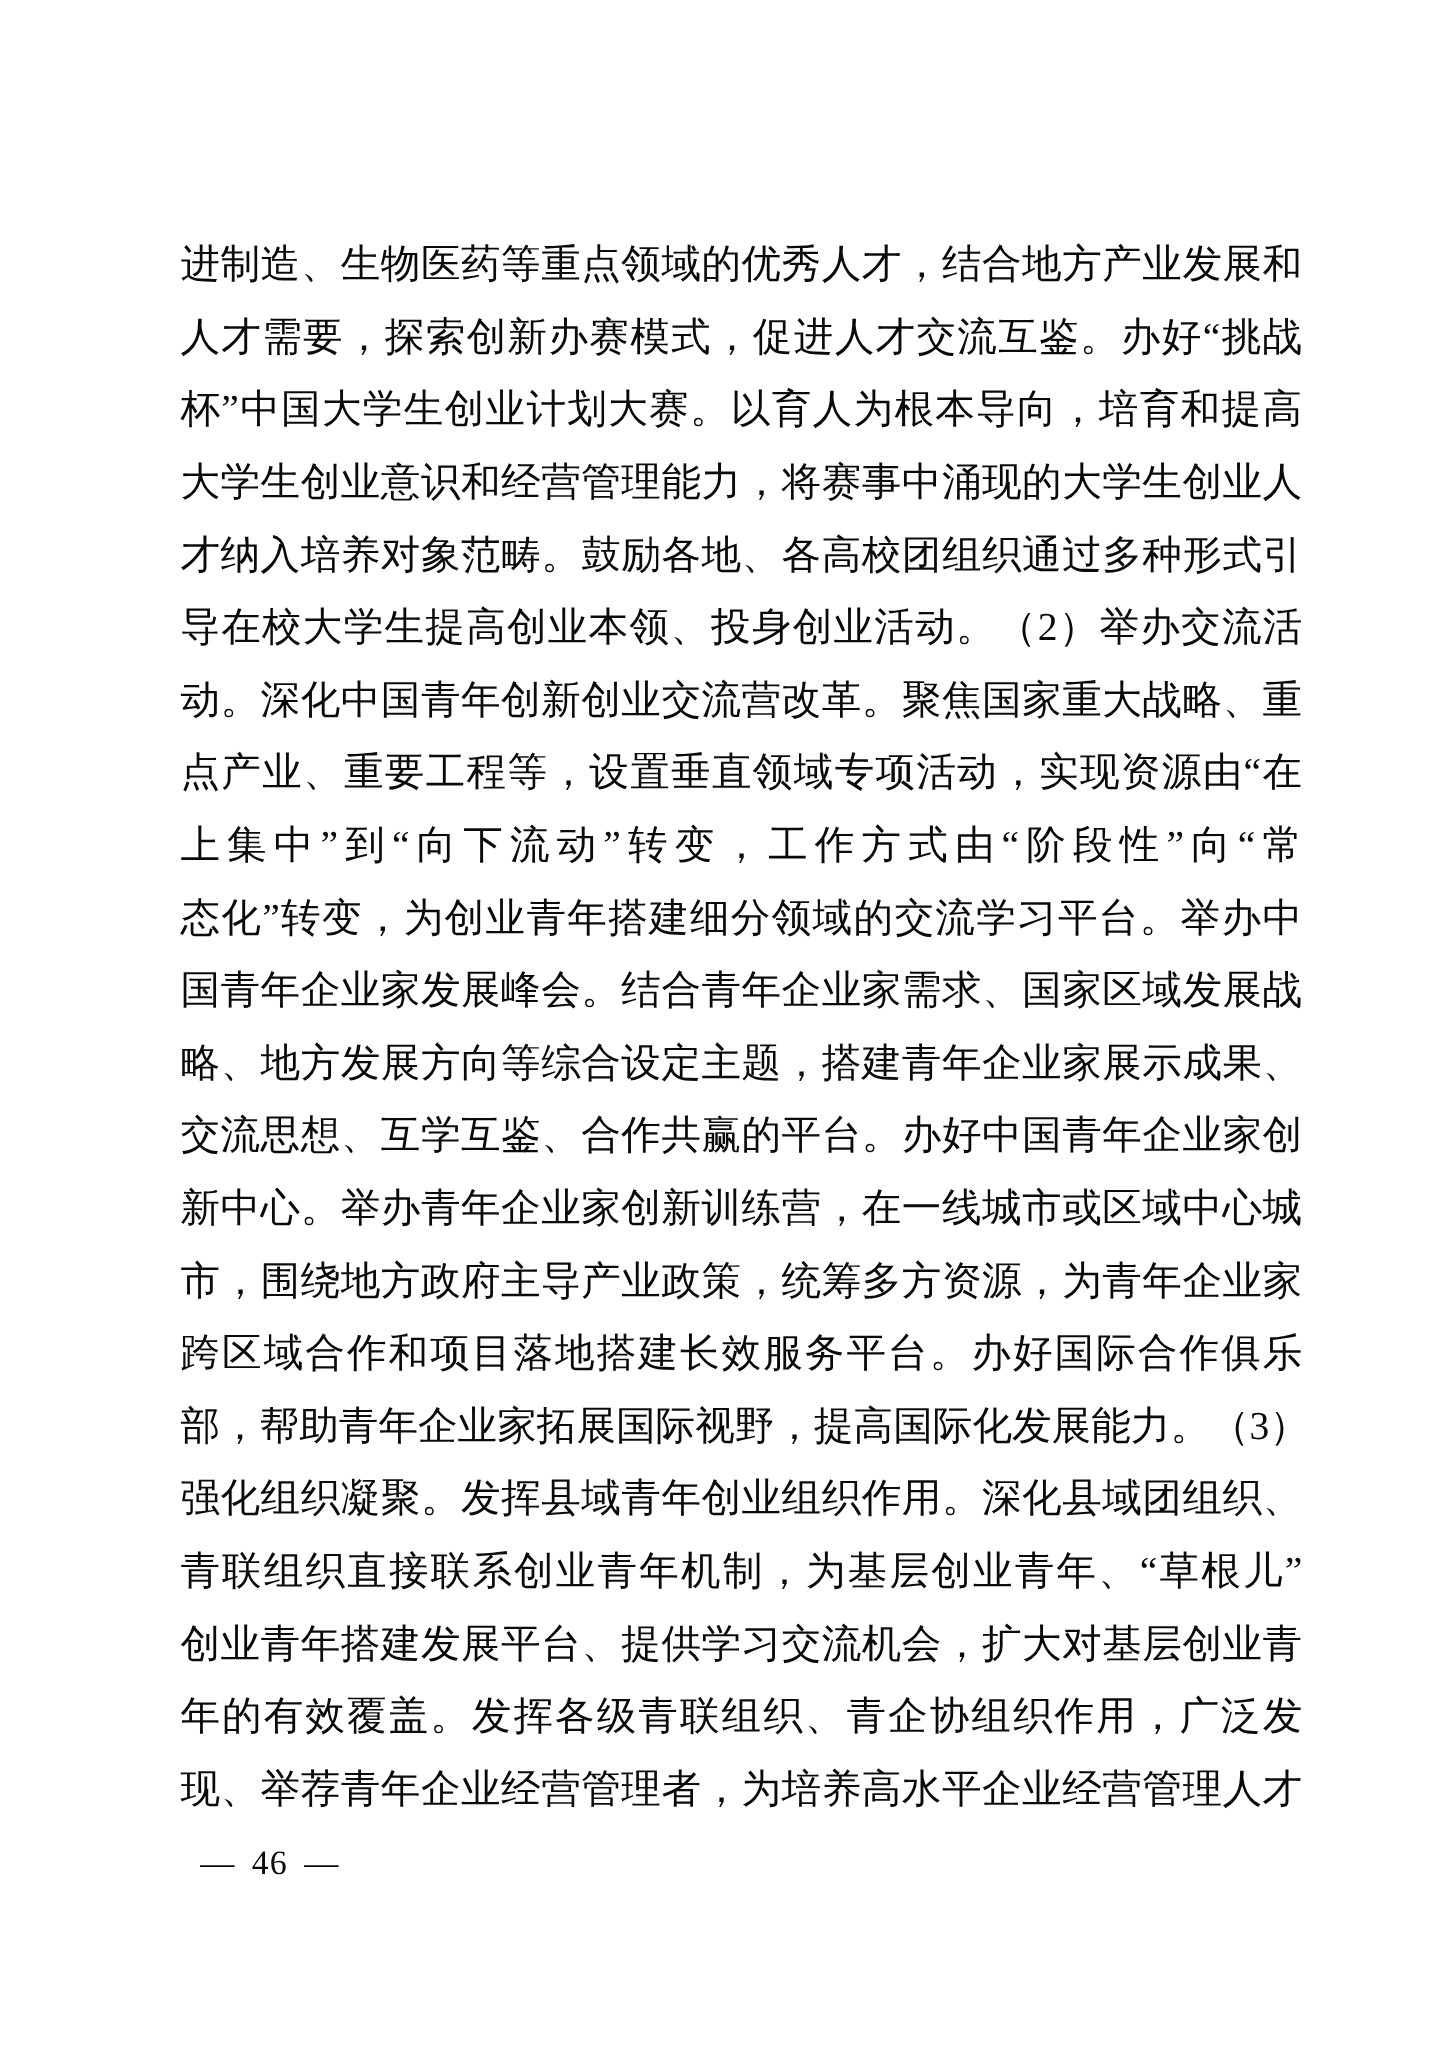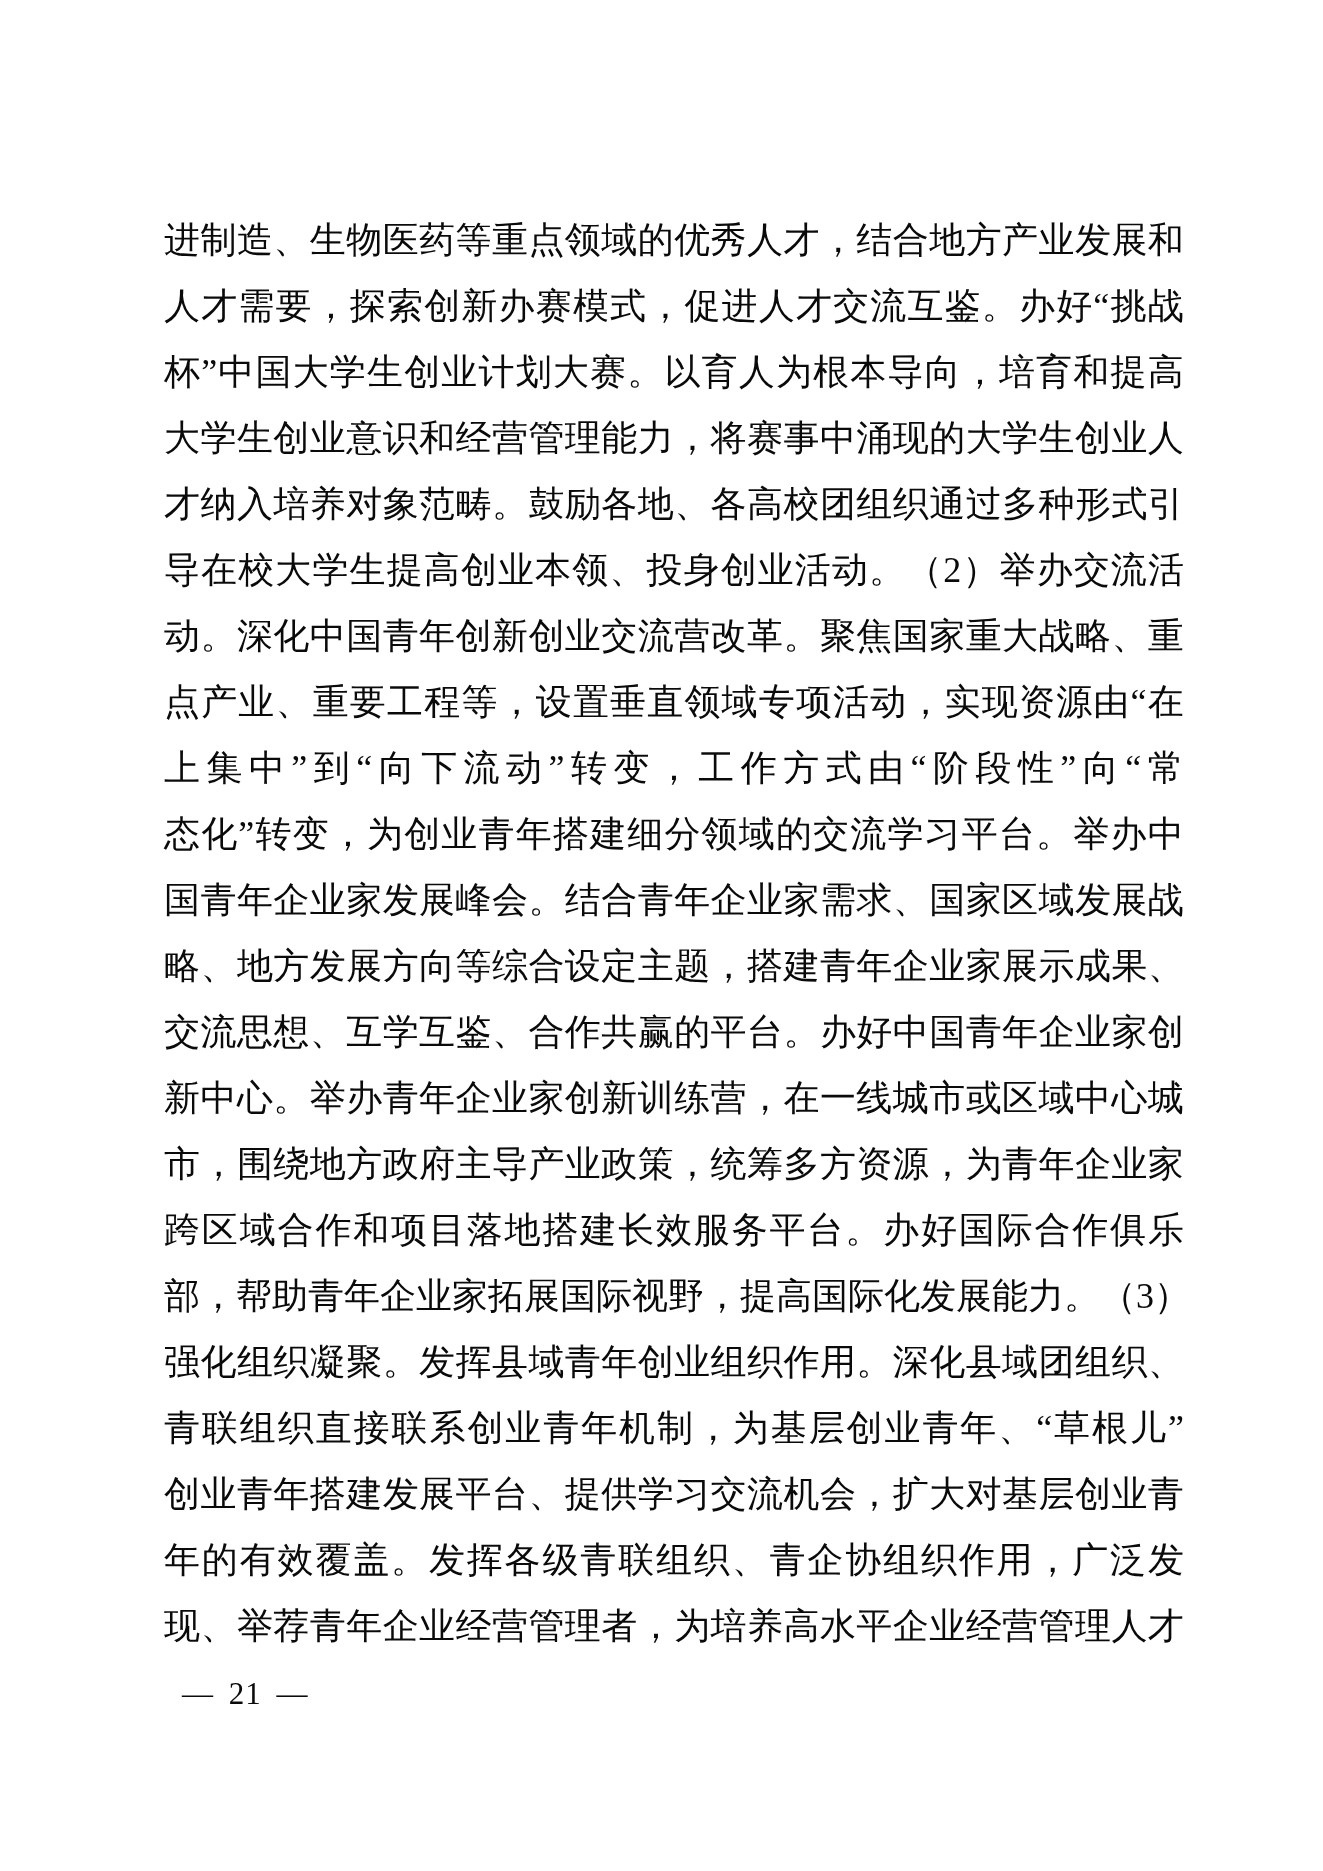--- a/index.html
+++ b/index.html
@@ -707,14 +707,14 @@
         <span>企</span>
         <span>业</span>
         <span>经</span>
         <span>营</span>
         <span>管</span>
         <span>理</span>
         <span>人</span>
         <span>才</span>
       </div>
   </div>
-  <div class="page-number">— 21 —</div>
+  <div class="page-number">— 46 —</div>
 </div>
 
 </body></html>

